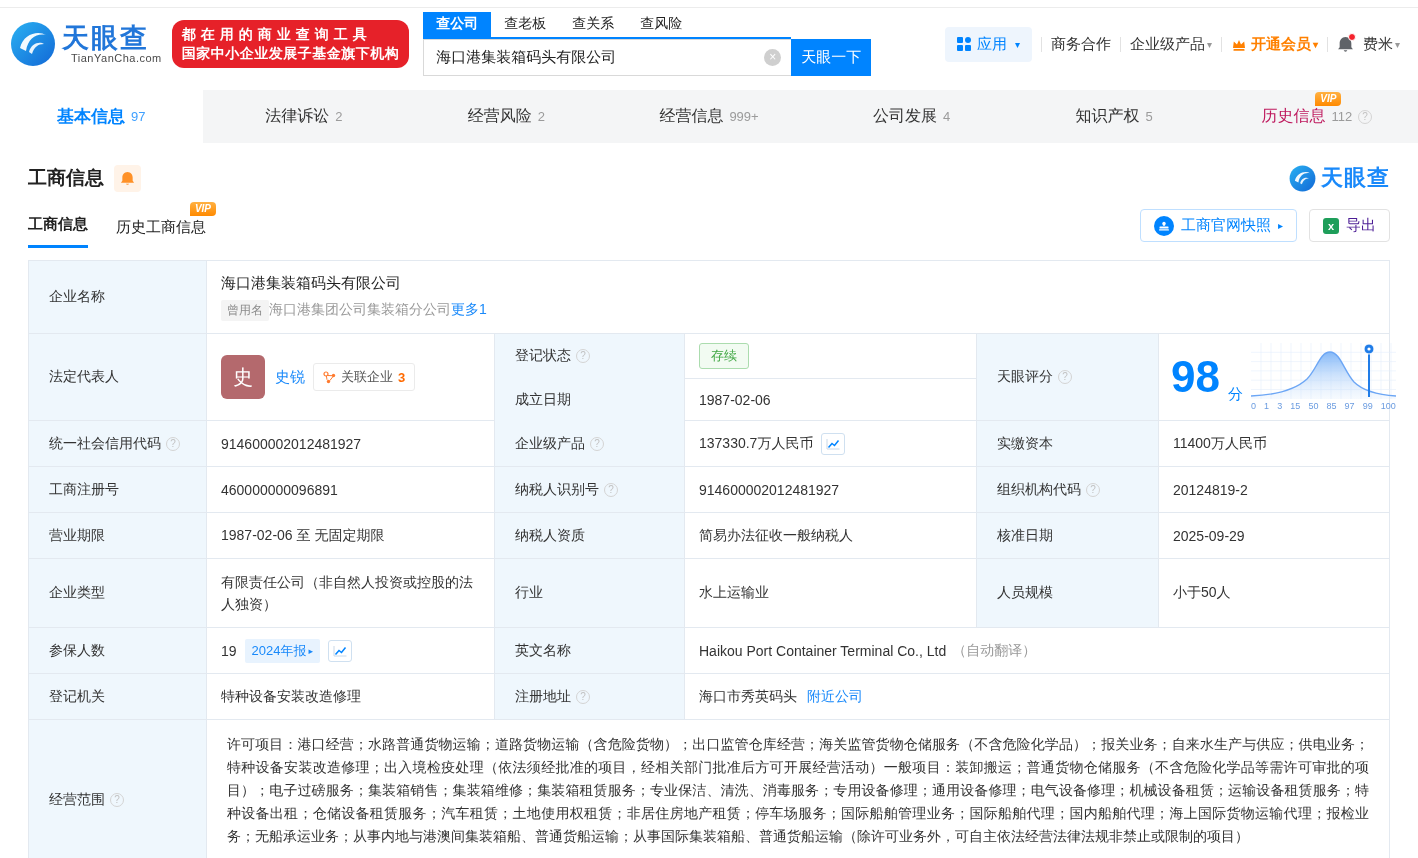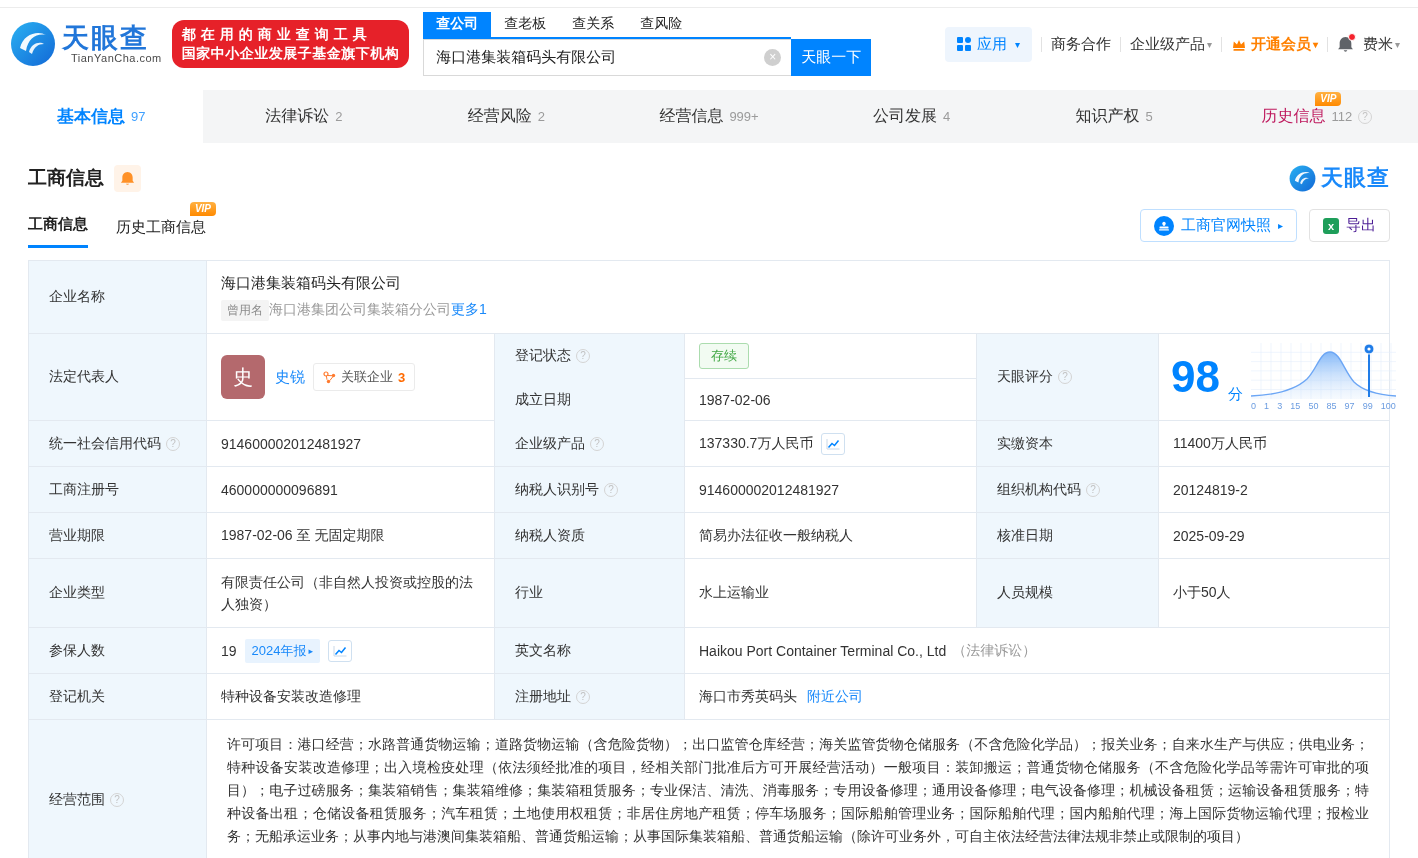--- a/index.html
+++ b/index.html
@@ -462,21 +462,21 @@
       <span class="trend-btn">
         <svg width="16" height="14" viewBox="0 0 16 14">
           <path d="M2 2 L2 12 L14.5 12" stroke="#c9d8e8" stroke-width="1" fill="none"></path>
           <path d="M3.5 10.5 L7 6.5 L9.5 8.5 L13.5 3.5" stroke="#0084ff" stroke-width="1.5" fill="none"></path>
         </svg>
       </span>
     </div>
     <div class="lbl">英文名称</div>
     <div class="colspan46">
       <span>Haikou Port Container Terminal Co., Ltd</span>
-      <span class="gray" style="margin-left:6px">（法律诉讼）</span>
+      <span class="gray" style="margin-left:6px">（自动翻译）</span>
     </div>
   </div>
 
   <div class="row">
     <div class="lbl">登记机关</div>
     <div>
         <span>特种设备安装改造修理</span>
       </div>
     <div class="lbl">
       <span>注册地址</span>

